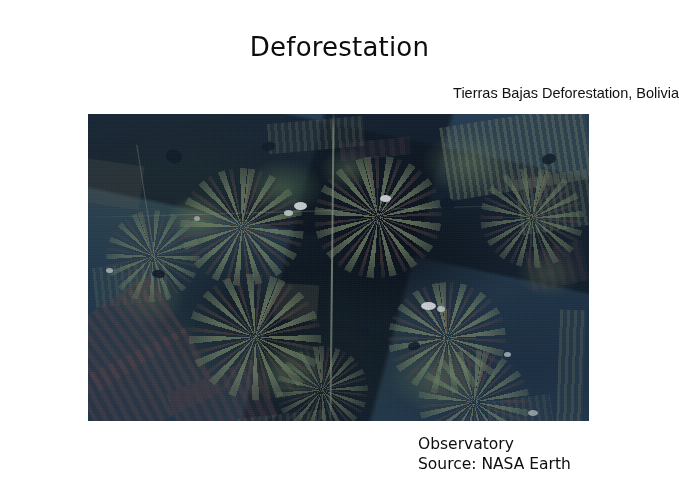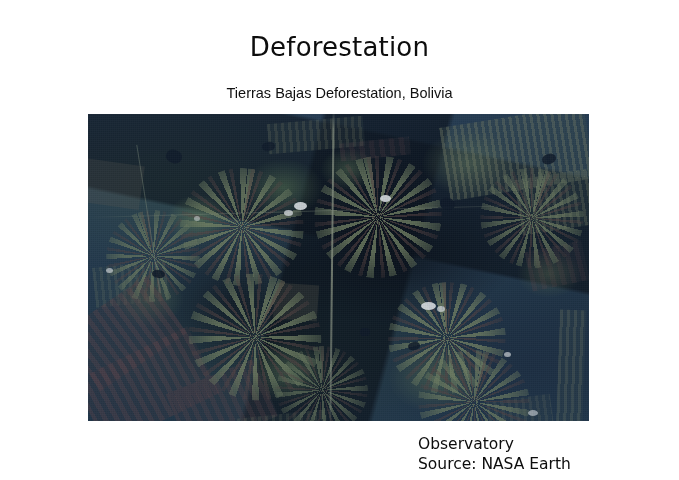--- a/index.html
+++ b/index.html
@@ -40,21 +40,21 @@
     line-height: 1.05;
     color: #0d0d0d;
     white-space: nowrap;
   }
 
   .subtitle {
     position: absolute;
     left: 0;
     top: 85px;
     width: 679px;
-    text-align: center;
+    text-align: right;
     font-family: "Liberation Sans", "DejaVu Sans", sans-serif;
     font-size: 14.5px;
     font-weight: 400;
     line-height: 1.15;
     color: #111111;
     white-space: nowrap;
   }
 
   
   .photo {

